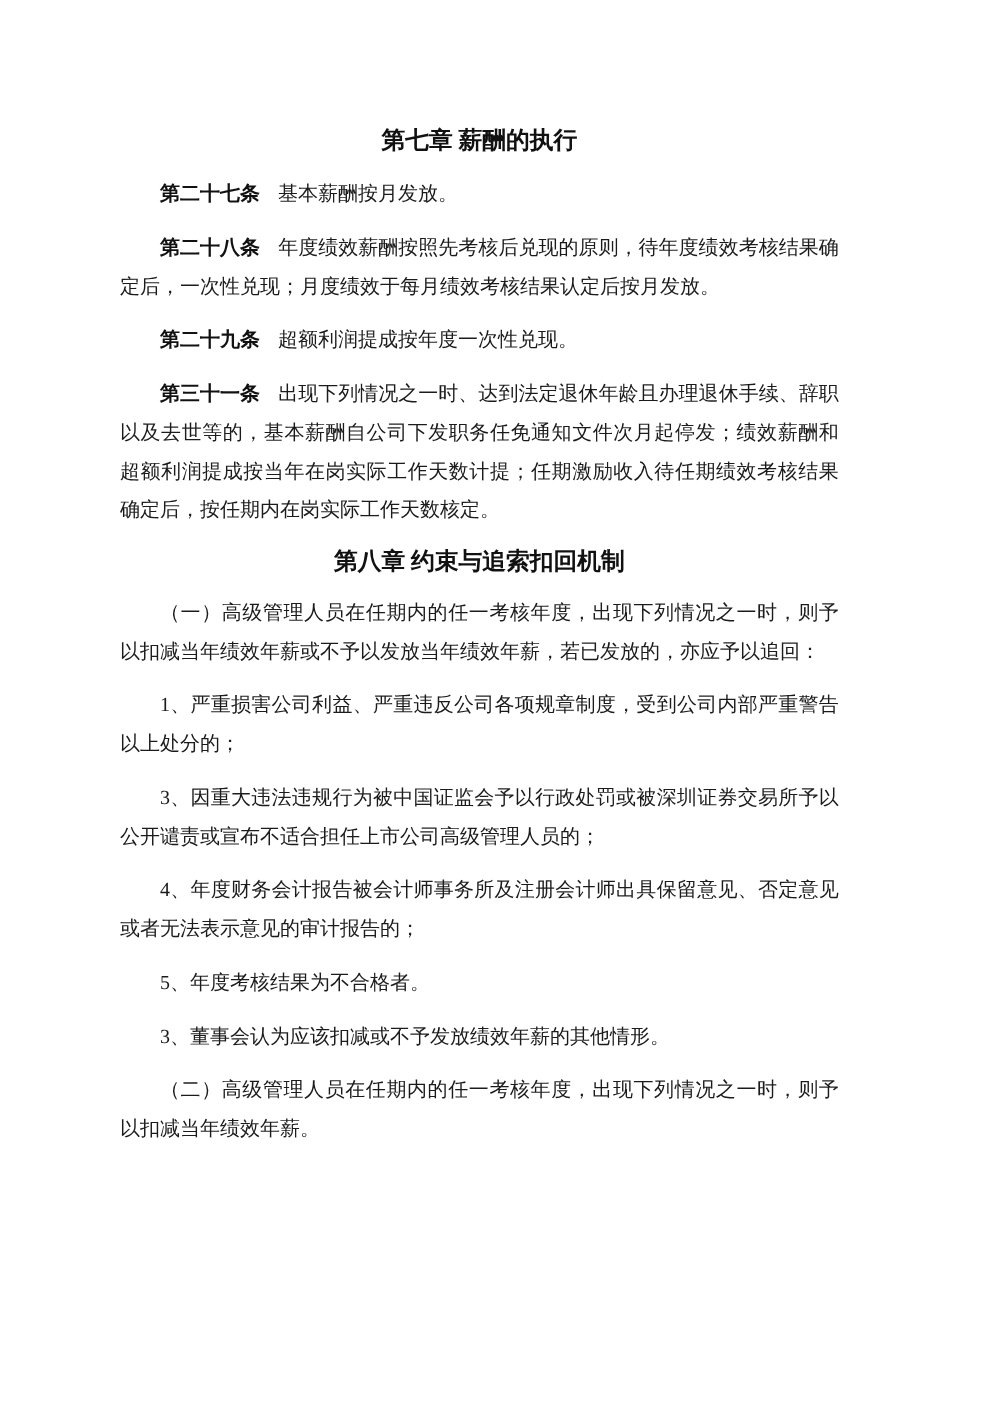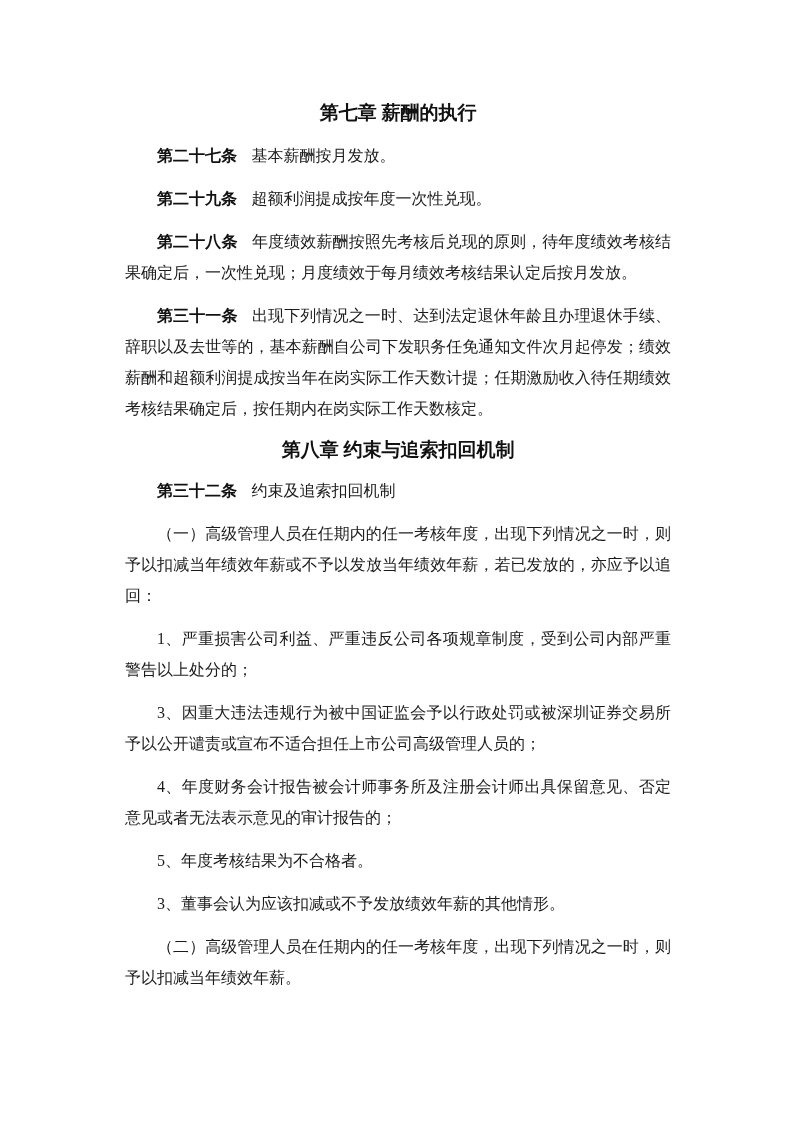--- a/index.html
+++ b/index.html
@@ -5,21 +5,21 @@
   html, body {
     margin: 0;
     padding: 0;
     background: #ffffff;
   }
   .page {
     position: relative;
     width: 793px;
     height: 1122px;
     box-sizing: border-box;
-    padding: 100px 110px 0 113px;
+    padding: 100px 110px 0 84px;
     background: #ffffff;
     color: #1b1b1b;
     font-family: "Liberation Serif", "DejaVu Serif", serif;
     overflow: hidden;
   }
   .chapter-title {
     font-size: 19px;
     line-height: 26px;
     font-weight: 700;
     text-align: center;
@@ -46,30 +46,29 @@
 </style>
 </head>
 <body>
 
 <main class="page">
 
   <h1 class="chapter-title">第七章 薪酬的执行</h1>
 
   <p class="para"><b class="art-num">第二十七条</b><span>基本薪酬按月发放。</span></p>
 
+  <p class="para"><b class="art-num">第二十八条</b><span>年度绩效薪酬按照先考核后兑现的原则，待年度绩效考核结果确定后，一次性兑现；月度绩效于每月绩效考核结果认定后按月发放。</span></p>
+
   <p class="para"><b class="art-num">第二十九条</b><span>超额利润提成按年度一次性兑现。</span></p>
-
-  <p class="para"><b class="art-num">第二十八条</b><span>年度绩效薪酬按照先考核后兑现的原则，待年度绩效考核结果确定后，一次性兑现；月度绩效于每月绩效考核结果认定后按月发放。</span></p>
 
 
   <p class="para"><b class="art-num">第三十一条</b><span>出现下列情况之一时、达到法定退休年龄且办理退休手续、辞职以及去世等的，基本薪酬自公司下发职务任免通知文件次月起停发；绩效薪酬和超额利润提成按当年在岗实际工作天数计提；任期激励收入待任期绩效考核结果确定后，按任期内在岗实际工作天数核定。</span></p>
 
   <h1 class="chapter-title ch8">第八章 约束与追索扣回机制</h1>
 
-  <p class="para"><b class="art-num">第三十二条</b><span>约束及追索扣回机制</span></p>
 
   <p class="para">（一）高级管理人员在任期内的任一考核年度，出现下列情况之一时，则予以扣减当年绩效年薪或不予以发放当年绩效年薪，若已发放的，亦应予以追回：</p>
   <p class="para">1、严重损害公司利益、严重违反公司各项规章制度，受到公司内部严重警告以上处分的；</p>
   <p class="para">3、因重大违法违规行为被中国证监会予以行政处罚或被深圳证券交易所予以公开谴责或宣布不适合担任上市公司高级管理人员的；</p>
   <p class="para">4、年度财务会计报告被会计师事务所及注册会计师出具保留意见、否定意见或者无法表示意见的审计报告的；</p>
   <p class="para">5、年度考核结果为不合格者。</p>
   <p class="para">3、董事会认为应该扣减或不予发放绩效年薪的其他情形。</p>
   <p class="para">（二）高级管理人员在任期内的任一考核年度，出现下列情况之一时，则予以扣减当年绩效年薪。</p>
 
 </main>

